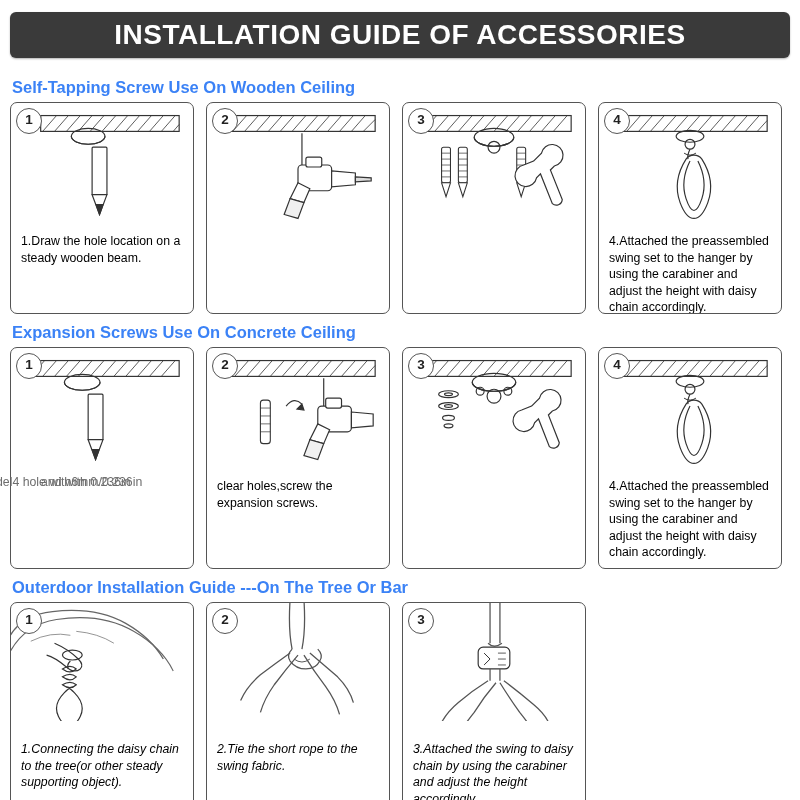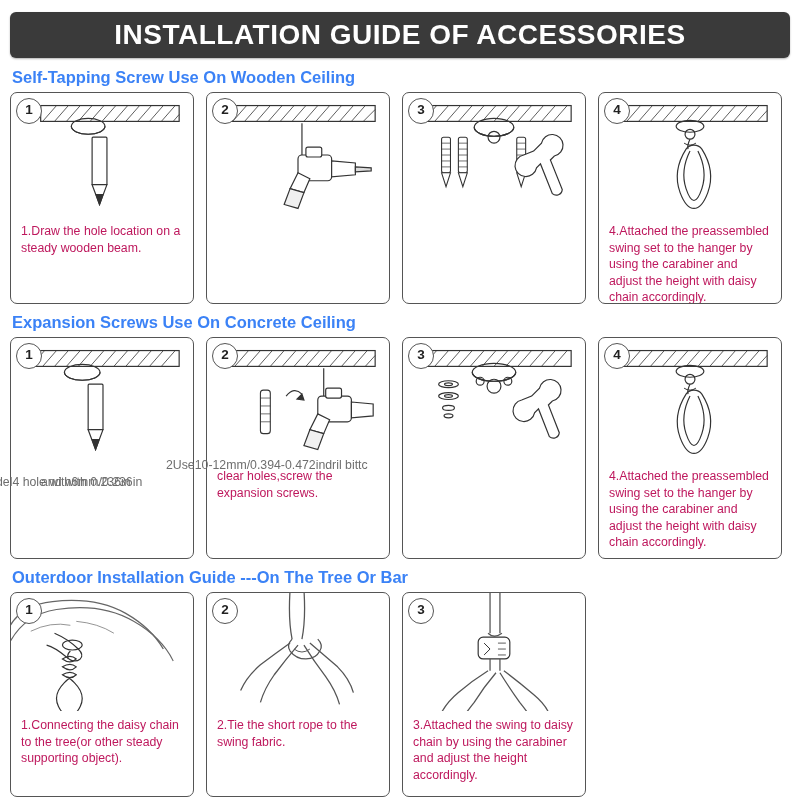--- a/index.html
+++ b/index.html
@@ -17,21 +17,21 @@
   }
   .page {
     width: 800px;
     height: 800px;
     position: relative;
     box-sizing: border-box;
     padding: 8px 10px 0 10px;
   }
   
   .banner {
-    margin: 4px 0 10px 0;
+    margin: 4px 0 20px 0;
     background: #3a3a3a;
     border-radius: 6px;
     height: 46px;
     display: flex;
     align-items: center;
     justify-content: center;
     box-shadow: 0 1px 2px rgba(0,0,0,0.3);
   }
   .banner-text {
     color: #ffffff;
@@ -87,23 +87,23 @@
     height: 128px;
   }
   .row-3 .art { height: 118px; }
   .caption {
     position: absolute;
     left: 10px;
     right: 8px;
     top: 130px;
     font-size: 12.3px;
     line-height: 16.5px;
-    color: #be185d;
-  }
-  .row-3 .caption { top: 124px; }
+    color: #000000;
+  }
+  .row-3 .caption { top: 138px; font-style: italic; }
 
   
   .ghost {
     position: absolute;
     font-size: 12.3px;
     line-height: 16.5px;
     color: #6e6e6e;
     white-space: nowrap;
     z-index: 6;
     pointer-events: none;
@@ -287,21 +287,20 @@
           <path d="M92 46 q-3 6 -2 10"></path>
           <path d="M88 56 q-14 22 -6 44 q6 16 14 16 q8 0 14 -16 q8 -22 -6 -44 q-3 -4 -8 -4 q-5 0 -8 4 z"></path>
           <path d="M92 58 q-10 20 -4 38 q4 12 8 12 q4 0 8 -12 q6 -18 -4 -38"></path>
           <path d="M86 50 q6 4 12 0" stroke-width="1"></path>
         </g>
       </svg>
       <div class="caption">4.Attached the preassembled swing set to the hanger by using the carabiner and adjust the height with daisy chain accordingly.</div>
     </div>
   </div>
 
-  <div class="ghost ghost-a">2Use10-12mm/0.394-0.472indril bittc</div>
   <div class="ghost ghost-b">del4 hole with6mm/0.236in</div>
   <div class="ghost ghost-c">and with 0.236in</div>
 
   <div class="section-title">Outerdoor Installation Guide ---On The Tree Or Bar</div>
   <div class="row row-3">
 
     <div class="card">
       <div class="step-num">1</div>
       <svg class="art" viewBox="0 0 184 118">
         <g stroke="#666" fill="none" stroke-width="1.3">

